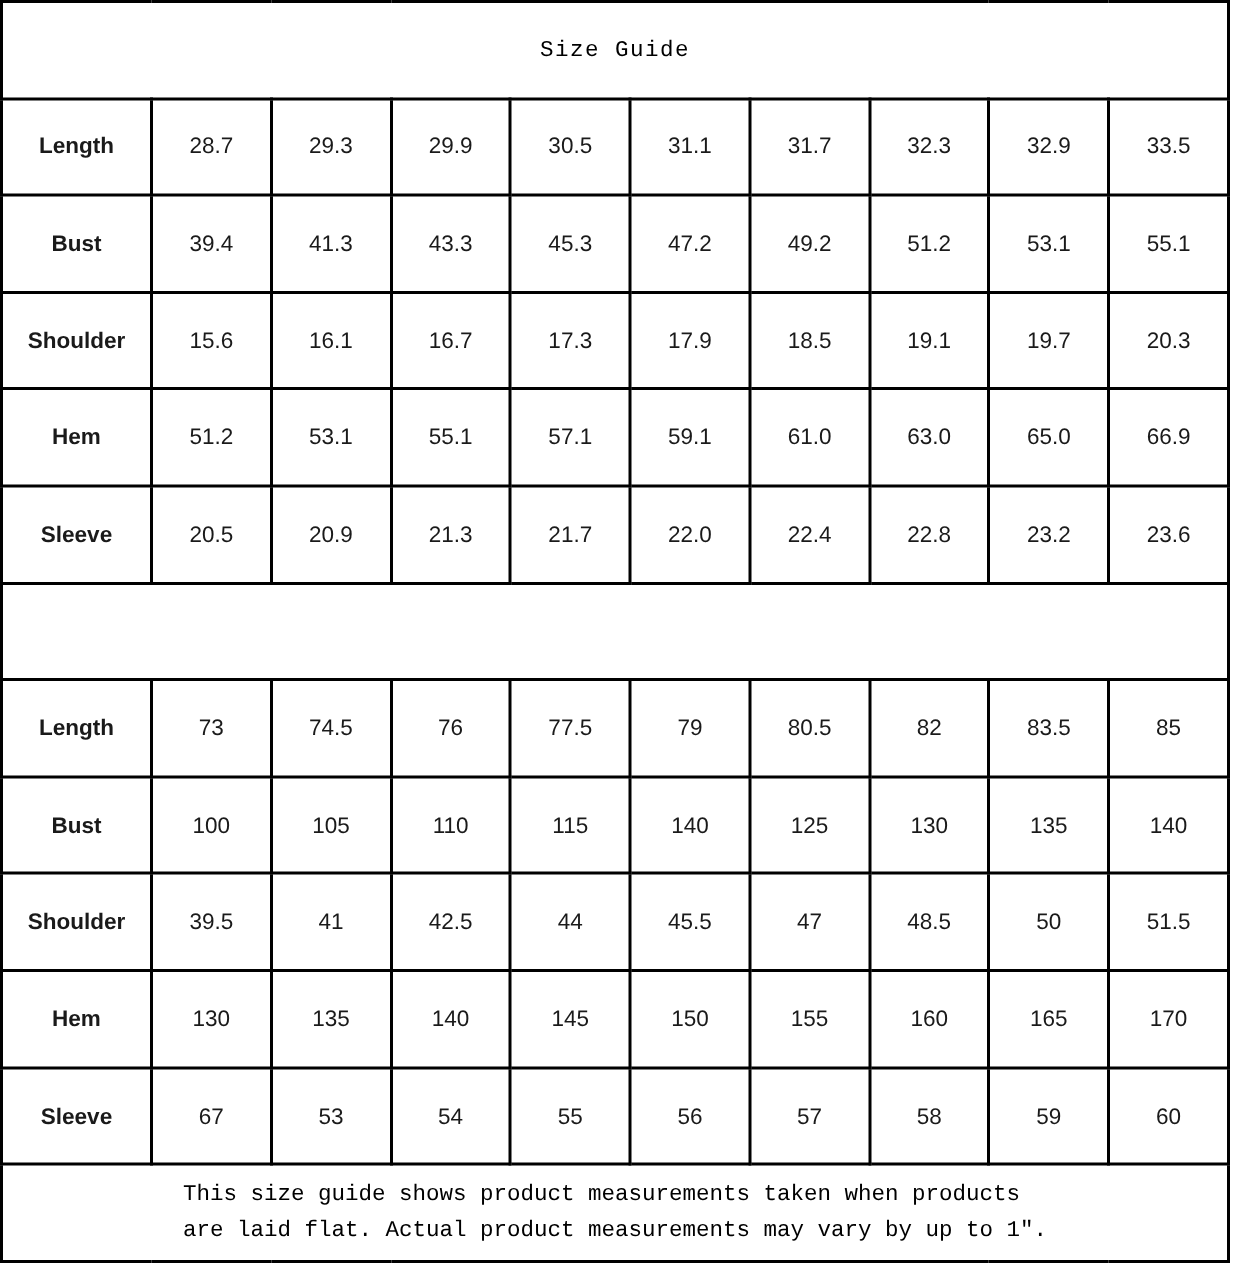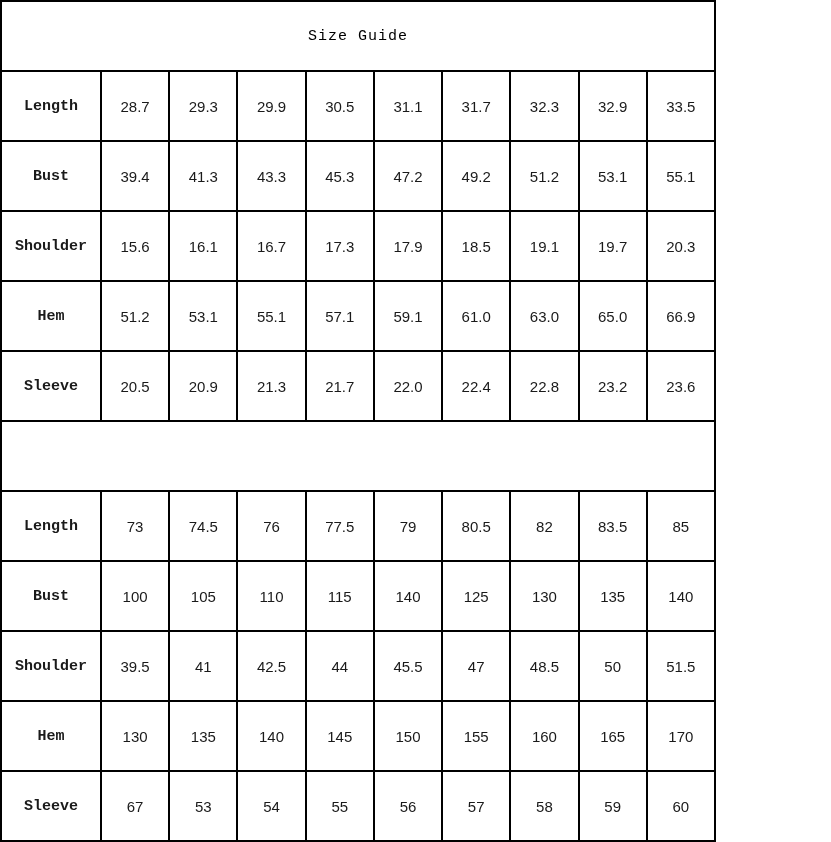--- a/index.html
+++ b/index.html
@@ -1,19 +1,19 @@
 <!DOCTYPE html>
 <html><head>
 <meta charset="utf-8">
 <style>
   html,body{margin:0;padding:0;background:#ffffff;}
   body{width:831px;height:842px;overflow:hidden;}
   table.size-guide{
     border-collapse:collapse;
-    width:716px;
+    width:820px;
     height:842px;
     table-layout:fixed;
     font-family:"Liberation Sans","DejaVu Sans",sans-serif;
     color:#1a1a1a;
     background:#ffffff;
   }
   table.size-guide td{
     border:2px solid #000000;
     text-align:center;
     vertical-align:middle;
@@ -24,21 +24,21 @@
   }
   td.title-cell{
     height:53px;
     font-family:"Liberation Mono","DejaVu Sans Mono",monospace;
     font-size:22px;
     letter-spacing:1px;
     font-weight:400;
     color:#000000;
   }
   td.hdr{font-weight:bold;}
-  td.lbl{font-weight:bold;font-family:Liberation Mono, monospace;}
+  td.lbl{font-weight:bold;}
   td.gap-cell{height:52px;}
   td.footer-cell{
     height:53px;
     font-family:"Liberation Mono","DejaVu Sans Mono",monospace;
     font-size:13.5px;
     color:#000000;
   }
   .footer-inner{
     display:inline-block;
     text-align:left;
@@ -190,14 +190,22 @@
     <td>53</td>
     <td>54</td>
     <td>55</td>
     <td>56</td>
     <td>57</td>
     <td>58</td>
     <td>59</td>
     <td>60</td>
   </tr>
 
+  <tr>
+    <td colspan="10" class="footer-cell">
+      <div class="footer-inner">
+        <div>This size guide shows product measurements taken when products</div>
+        <div>are laid flat. Actual product measurements may vary by up to 1″.</div>
+      </div>
+    </td>
+  </tr>
 </tbody>
   </table>
 
 </body></html>

